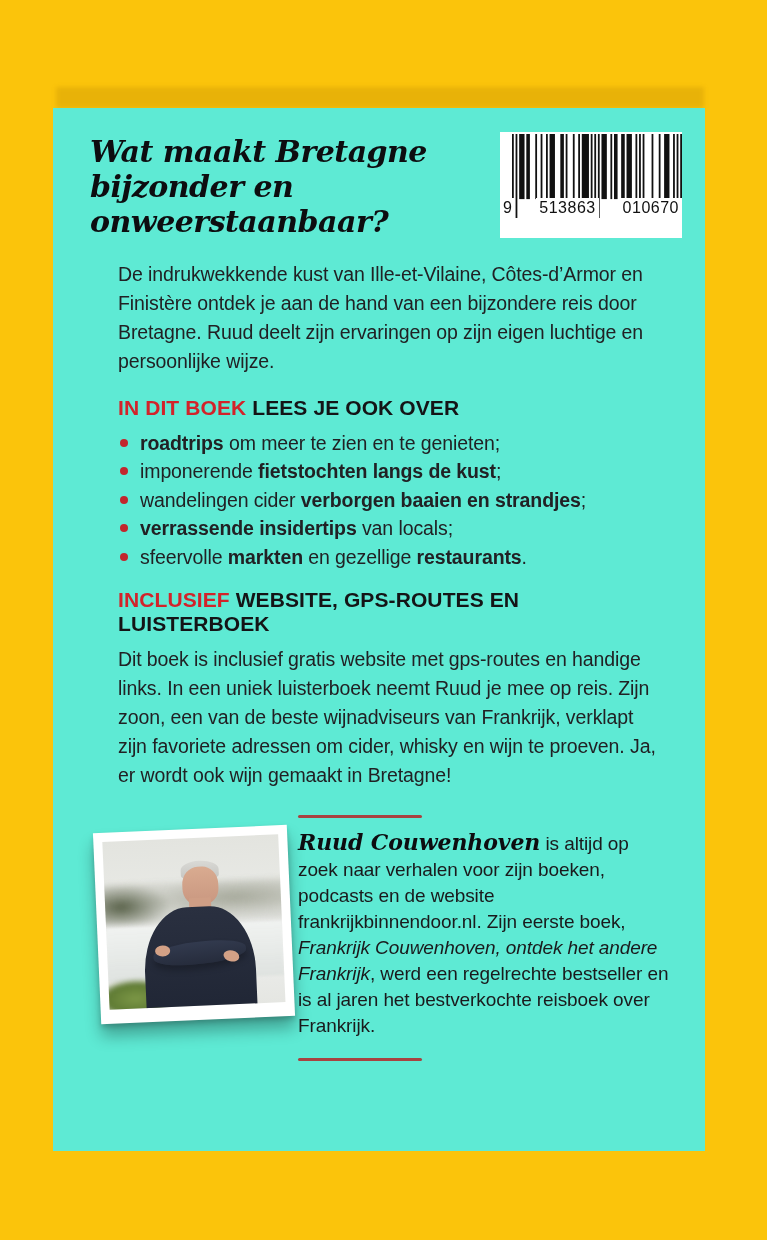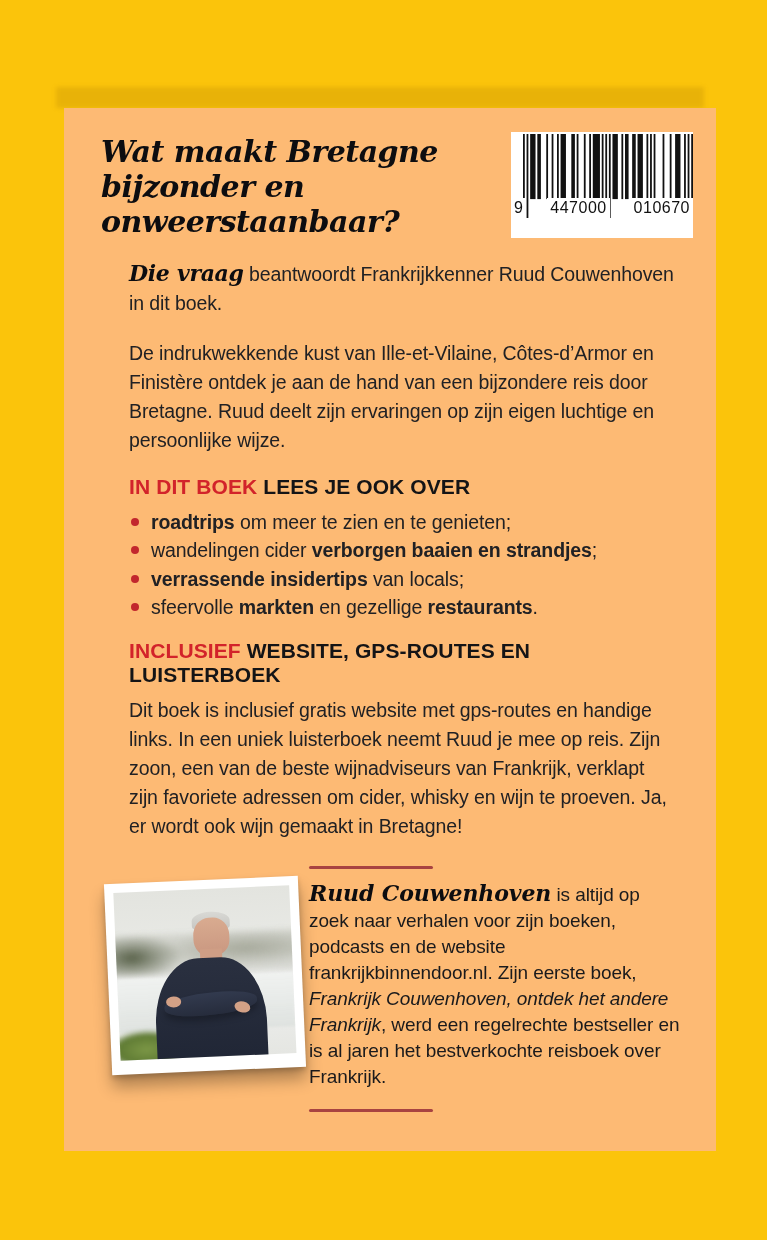--- a/index.html
+++ b/index.html
@@ -8,22 +8,21 @@
     background:#FBC40B;
     font-family:"Liberation Sans",sans-serif;
     -webkit-font-smoothing:antialiased;
   }
   .top-shade{
     position:absolute;left:56px;top:87px;width:648px;height:21px;
     background:rgba(158,112,0,0.20);filter:blur(2px);
   }
   .card{
     position:absolute;left:53px;top:108px;width:652px;height:1043px;
-    background:#fdba74;
-    margin-left:11px;
+    background:#5eead4;
   }
   
   .headline{
     margin:26px 0 0 37px;width:430px;
     font-family:"DejaVu Serif",serif;font-style:italic;font-weight:bold;
     font-size:30px;line-height:35px;letter-spacing:-0.5px;color:#0D0D10;
   }
   
   .barcode{
     position:absolute;left:447px;top:24px;width:182px;height:106px;background:#fff;
@@ -170,35 +169,35 @@
         <rect x="73" y="0" width="1" height="31" fill="#111"></rect>
         <rect x="78" y="0" width="1" height="31" fill="#111"></rect>
         <rect x="82" y="0" width="1" height="31" fill="#111"></rect>
         <rect x="85" y="0" width="3" height="31" fill="#111"></rect>
         <rect x="90" y="0" width="1" height="31" fill="#111"></rect>
         <rect x="92" y="0" width="1" height="40" fill="#111"></rect>
         <rect x="94" y="0" width="1" height="40" fill="#111"></rect>
       </svg>
     <div class="barcode-digits">
       <span>9</span>
-      <span>447000</span>
+      <span>513863</span>
       <span>010670</span>
     </div>
   </div>
 
   <div class="copy">
 
-    <p class="para intro"><span class="lead">Die vraag</span><span> beantwoordt Frankrijkkenner Ruud Couwenhoven in dit boek.</span></p>
 
     <p class="para desc">De indrukwekkende kust van Ille-et-Vilaine, Côtes-d’Armor en Finistère ontdek je aan de hand van een bijzondere reis door Bretagne. Ruud deelt zijn ervaringen op zijn eigen luchtige en persoonlijke wijze.</p>
 
     <div class="sec-title"><span class="accent">IN DIT BOEK</span><span> LEES JE OOK OVER</span></div>
 
     <ul class="bullets">
         <li><span class="dot"></span><span class="seg-bold">roadtrips</span><span> om meer te zien en te genieten;</span></li>
+        <li><span class="dot"></span><span>imponerende </span><span class="seg-bold">fietstochten langs de kust</span><span>;</span></li>
         <li><span class="dot"></span><span>wandelingen cider </span><span class="seg-bold">verborgen baaien en strandjes</span><span>;</span></li>
         <li><span class="dot"></span><span class="seg-bold">verrassende insidertips</span><span> van locals;</span></li>
         <li><span class="dot"></span><span>sfeervolle </span><span class="seg-bold">markten</span><span> en gezellige </span><span class="seg-bold">restaurants</span><span>.</span></li>
       </ul>
 
     <div class="sec-title"><span class="accent">INCLUSIEF</span><span> WEBSITE, GPS-ROUTES EN LUISTERBOEK</span></div>
 
     <p class="para inclusief-body">Dit boek is inclusief gratis website met gps-routes en handige links. In een uniek luisterboek neemt Ruud je mee op reis. Zijn zoon, een van de beste wijnadviseurs van Frankrijk, verklapt zijn favoriete adressen om cider, whisky en wijn te proeven. Ja, er wordt ook wijn gemaakt in Bretagne!</p>
   </div>
 

